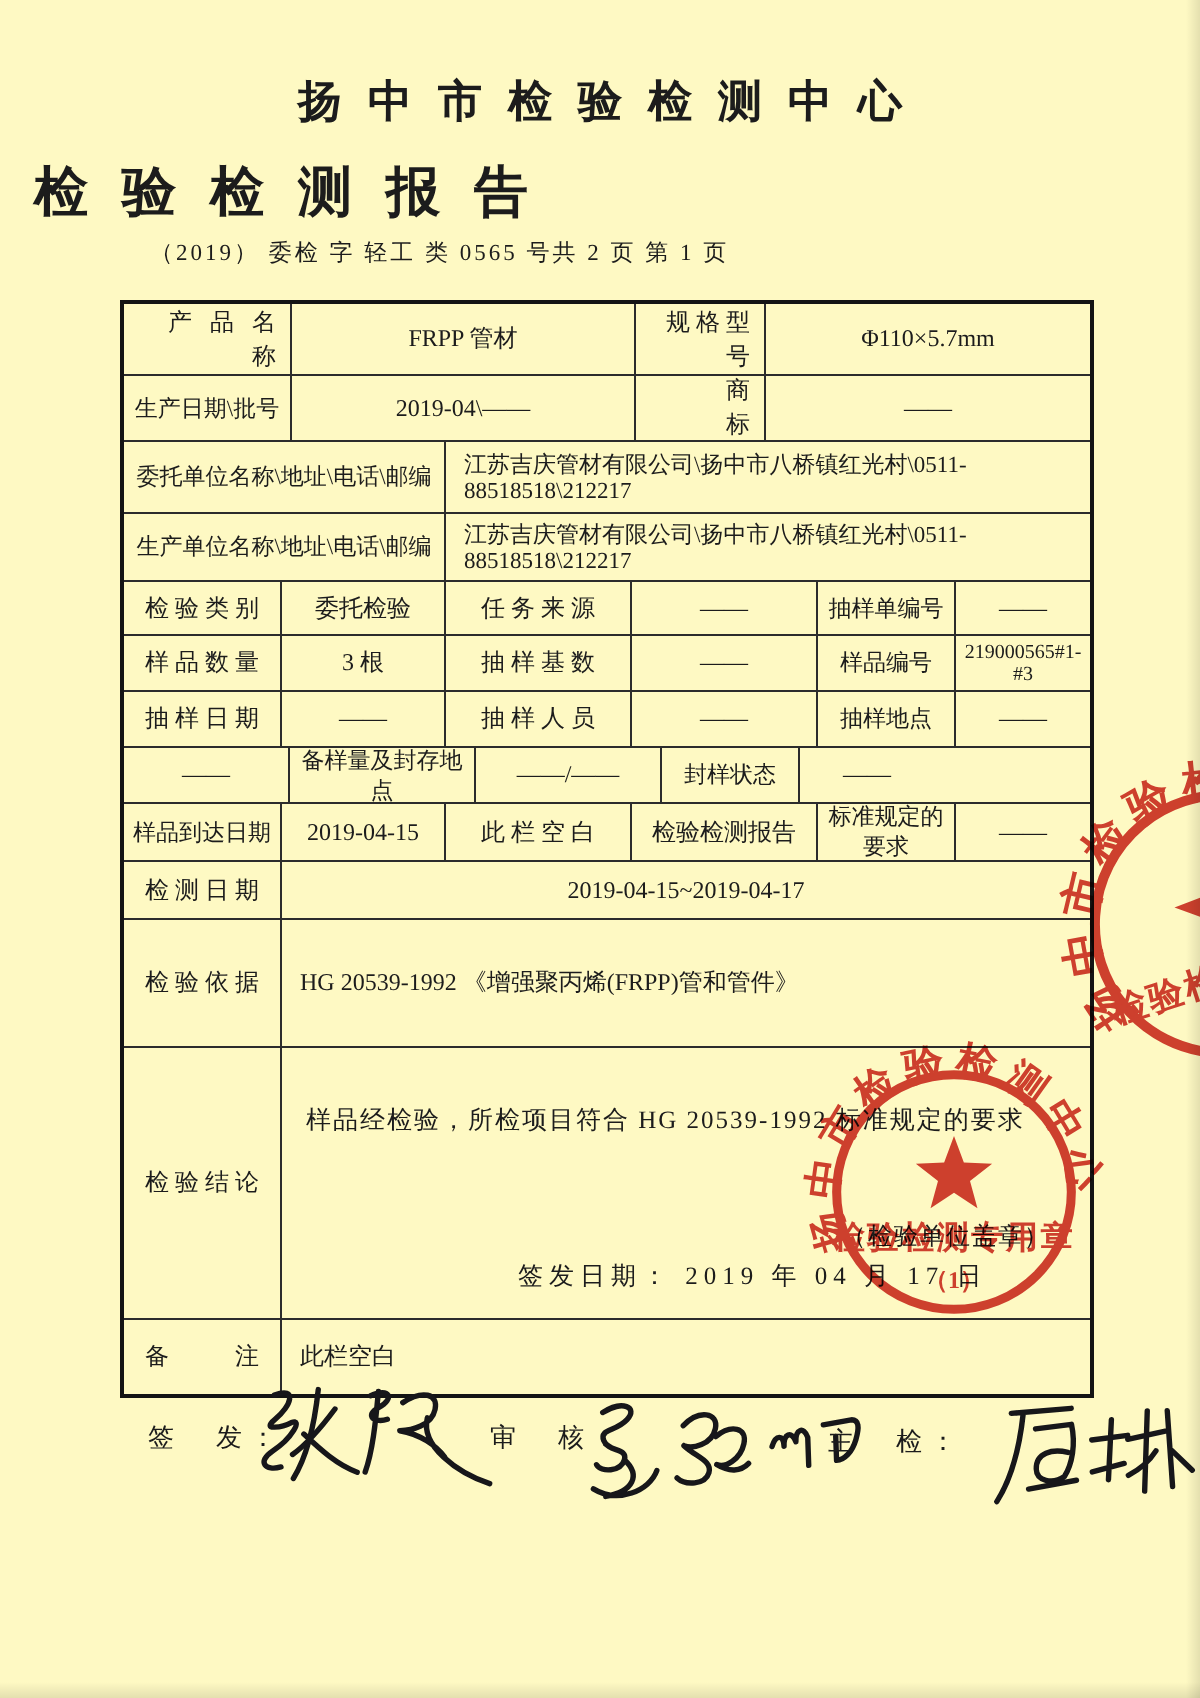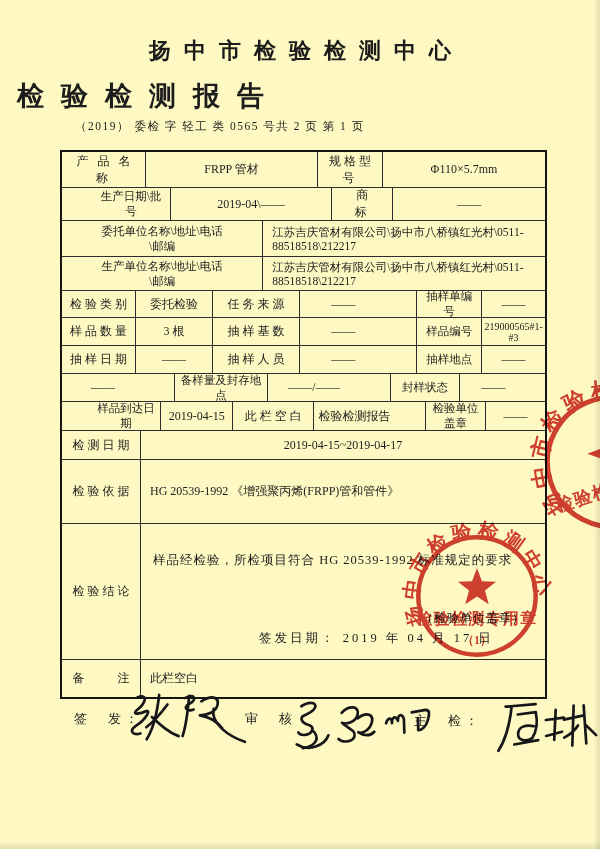--- a/index.html
+++ b/index.html
@@ -20,22 +20,22 @@
     font-size:27px;font-weight:700;letter-spacing:17px;text-indent:17px;}
   .meta-line{position:absolute;top:119px;left:75px;right:55px;display:flex;
     justify-content:flex-start;font-size:11.5px;letter-spacing:1.5px;}
 
   .rtable{position:absolute;left:60px;top:150px;width:483px;border:2px solid #141414;}
   .tr{display:flex;}
   .tr + .tr{border-top:1px solid #2c2c2c;}
   .td{box-sizing:border-box;display:flex;align-items:center;justify-content:center;
     text-align:center;font-size:12px;padding:1px 4px;overflow:hidden;}
   .td + .td{border-left:1px solid #2c2c2c;}
-  .lbl{letter-spacing:3px;text-indent:3px;}
-  .lbl-sm{font-size:11.5px;letter-spacing:0;margin-left:30px;}
+  .lbl{letter-spacing:3px;text-indent:3px;text-align:right;}
+  .lbl-sm{font-size:11.5px;letter-spacing:0;}
   .left{justify-content:flex-start;text-align:left;padding-left:9px;}
   .val-sm{font-size:10px;letter-spacing:0;}
   .wA1{width:83px}.wA2{width:172px}.wA3{width:65px}.wA4{width:163px}
   .wB1{width:160px}.wB2{width:323px}
   .wC1{width:78px}.wC2{width:82px}.wC3{width:93px}.wC4{width:93px}.wC5{width:69px}.wC6{width:68px}
   .wD1{width:78px}.wD2{width:405px}
 
   .concl-cell{position:relative;display:block;}
   .concl-text{position:absolute;left:12px;top:28px;font-size:12.5px;letter-spacing:1px;white-space:nowrap;}
   .seal-note{position:absolute;right:20px;top:86px;font-size:12px;letter-spacing:1px;}
@@ -112,21 +112,21 @@
       <div class="td lbl-sm wC3">备样量及封存地点</div>
       <div class="td wC4">——/——</div>
       <div class="td lbl-sm wC5">封样状态</div>
       <div class="td wC6">——</div>
     </div>
     <div class="tr" style="height:28px">
       <div class="td lbl-sm wC1">样品到达日期</div>
       <div class="td wC2">2019-04-15</div>
       <div class="td lbl wC3">此栏空白</div>
       <div class="td wC4">检验检测报告</div>
-      <div class="td lbl-sm wC5">检验单位盖章</div>
+      <div class="td lbl-sm wC5">标准规定的要求</div>
       <div class="td wC6">——</div>
     </div>
     <div class="tr" style="height:28px">
       <div class="td lbl wD1">检测日期</div>
       <div class="td wD2">2019-04-15~2019-04-17</div>
     </div>
     <div class="tr" style="height:63px">
       <div class="td lbl wD1">检验依据</div>
       <div class="td left wD2">HG 20539-1992 《增强聚丙烯(FRPP)管和管件》</div>
     </div>

